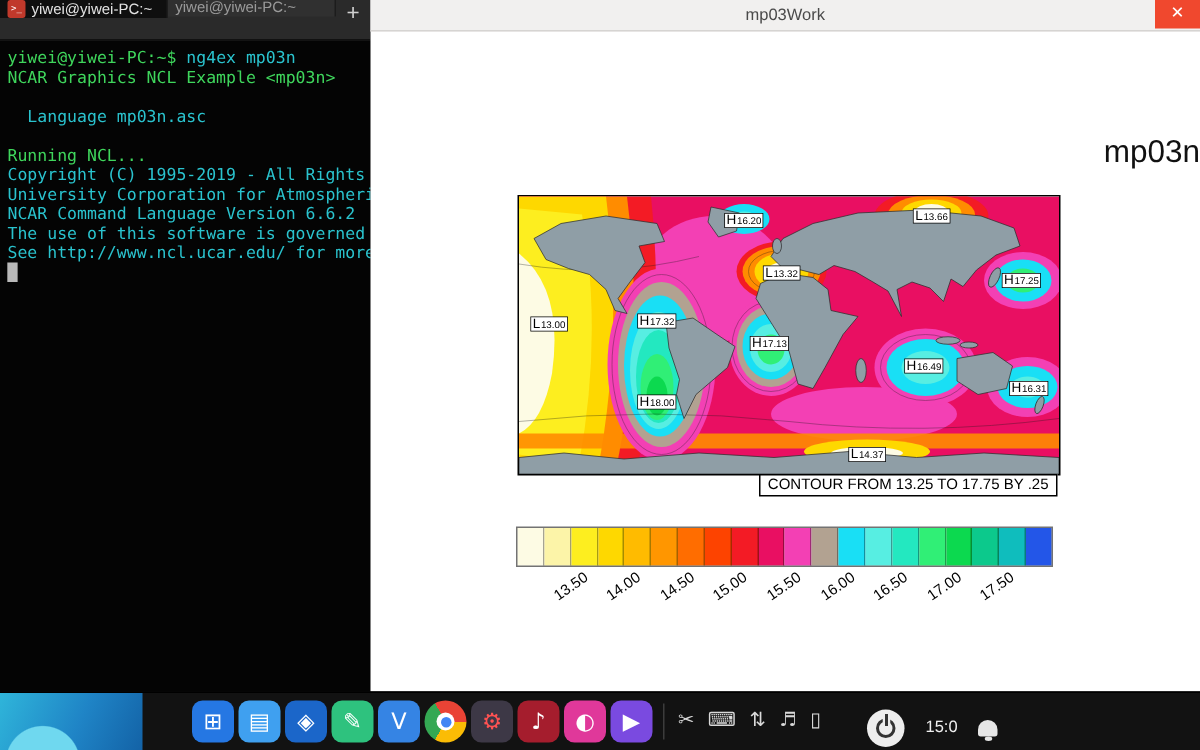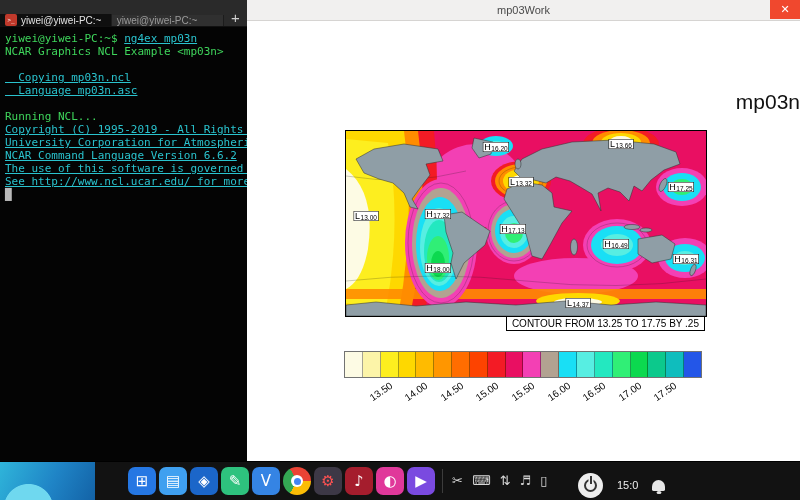--- a/index.html
+++ b/index.html
@@ -1,28 +1,28 @@
 <!DOCTYPE html>
 <html><head>
 <meta charset="utf-8">
 <style>
   html,body{margin:0;padding:0;background:#222;}
   #screen{position:relative;width:800px;height:500px;overflow:hidden;font-family:"Liberation Sans",sans-serif;background:#000;}
 
   
   #terminal-window{position:absolute;left:0;top:0;width:247px;height:461px;background:#040404;}
-  .tabbar{display:flex;align-items:flex-end;height:26px;background:#2a2a2a;border-bottom:1px solid #111;}
+  .tabbar{display:flex;align-items:flex-start;height:26px;background:#2a2a2a;border-bottom:1px solid #111;}
   .tab{display:flex;align-items:center;gap:4px;width:104px;padding:0 5px;font-size:10px;color:#9a9a9a;background:#303030;border-right:1px solid #1c1c1c;overflow:hidden;white-space:nowrap;}
   .tab.active{background:#0f0f0f;color:#e2e2e2;}
   .tab-icon{flex:0 0 auto;width:12px;height:12px;border-radius:2px;background:#c0392b;color:#fff;font-size:6px;line-height:12px;text-align:center;font-family:"DejaVu Sans Mono",monospace;}
   .newtab{display:flex;align-items:center;justify-content:center;width:24px;color:#cfcfcf;font-size:15px;}
   .term-body{padding:5px 4px 0 5px;font-family:"DejaVu Sans Mono",monospace;font-size:11px;overflow:hidden;}
   .term-line{height:13px;line-height:13px;white-space:pre;}
   .c-green{color:#3fd65c;}
-  .c-cyan{color:#2ac3ce;text-decoration:underline;}
+  .c-cyan{color:#2ac3ce;}
   .c-cursor{color:#b9b9b9;}
 
   
   #ncl-window{position:absolute;left:247px;top:0;width:553px;height:461px;background:#ffffff;}
   .ncl-titlebar{position:relative;height:20px;background:#f1f0ef;border-bottom:1px solid #d6d4d2;}
   .ncl-title{position:absolute;left:0;right:0;top:0;line-height:20px;text-align:center;font-size:11px;color:#4a4a4a;}
   .ncl-close{position:absolute;right:0;top:0;width:30px;height:19px;background:#f0482e;color:#fff;font-size:11px;line-height:19px;text-align:center;}
   .plot{position:absolute;left:0;top:0;right:0;bottom:0;}
   .plot-title{position:absolute;left:0;top:90px;width:100%;text-align:right;font-size:21px;color:#111;}
   .map{position:absolute;left:98px;top:130px;width:360px;height:185px;border:1px solid #000;}
@@ -69,21 +69,20 @@
       </div>
       <div class="tab">
         <span>yiwei@yiwei-PC:~</span>
       </div>
       <div class="newtab">+</div>
     </div>
     <div class="term-body" id="term-body">
         <div class="term-line"><span class="c-green">yiwei@yiwei-PC:~$ </span><span class="c-cyan">ng4ex mp03n</span></div>
         <div class="term-line"><span class="c-green">NCAR Graphics NCL Example &lt;mp03n&gt;</span></div>
         <div class="term-line">&nbsp;</div>
-        <div class="term-line"><span class="c-cyan">  Copying mp03n.ncl</span></div>
         <div class="term-line"><span class="c-cyan">  Language mp03n.asc</span></div>
         <div class="term-line">&nbsp;</div>
         <div class="term-line"><span class="c-green">Running NCL...</span></div>
         <div class="term-line"><span class="c-cyan">Copyright (C) 1995-2019 - All Rights Reserved</span></div>
         <div class="term-line"><span class="c-cyan">University Corporation for Atmospheric Research</span></div>
         <div class="term-line"><span class="c-cyan">NCAR Command Language Version 6.6.2</span></div>
         <div class="term-line"><span class="c-cyan">The use of this software is governed by a License</span></div>
         <div class="term-line"><span class="c-cyan">See http://www.ncl.ucar.edu/ for more details.</span></div>
         <div class="term-line"><span class="c-cursor">█</span></div>
       </div>

